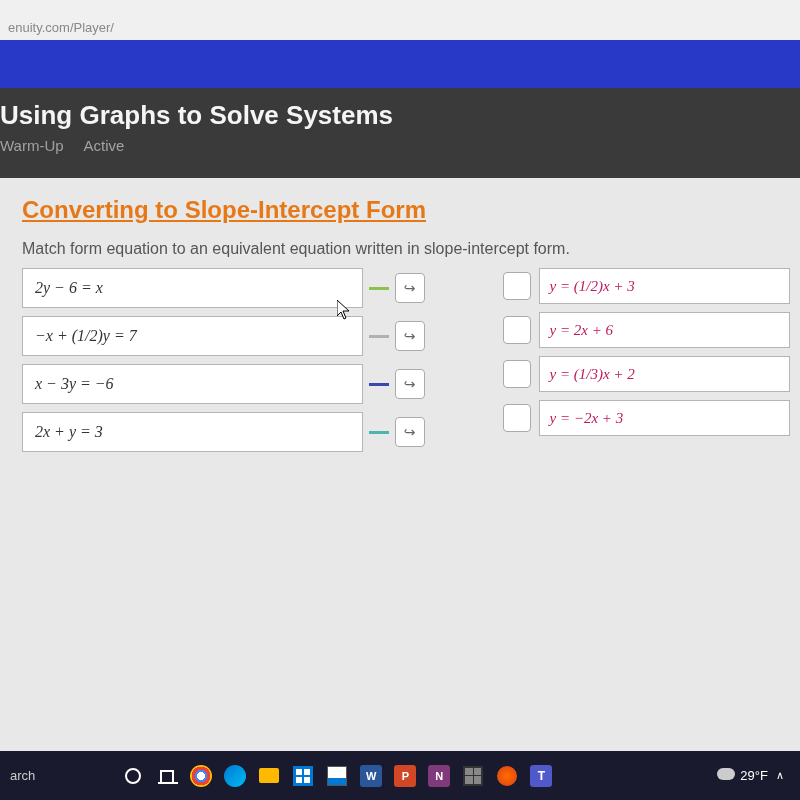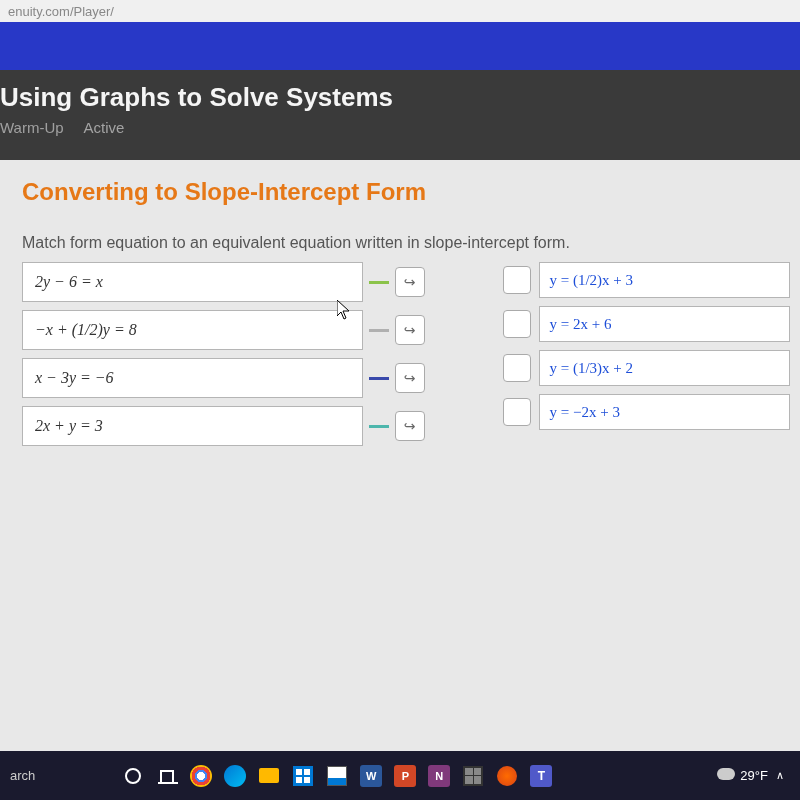--- a/index.html
+++ b/index.html
@@ -7,21 +7,21 @@
       font-family: Arial, sans-serif;
       background: #e8e8e8;
       width: 800px;
       height: 800px;
       overflow: hidden;
       position: relative;
     }
     .url-bar {
       background: #f0f0f0;
       color: #888;
-      padding: 4px 8px;
+      padding: 20px 8px;
       font-size: 13px;
       height: 22px;
     }
     .blue-bar {
       background: #2838c7;
       height: 48px;
     }
     .header {
       background: #3a3a3a;
       padding: 12px 16px 24px 0;
@@ -44,21 +44,22 @@
     }
     .tab.inactive { color: #a0a0a0; }
     .content {
       background: #e8e8e8;
       padding: 18px 10px 10px 22px;
     }
     .section-title {
       color: #e67817;
       font-size: 24px;
       font-weight: bold;
-      margin-bottom: 28px;
+      margin-bottom: 16px;
+      text-decoration: underline;
     }
     .instruction {
       color: #555;
       font-size: 16px;
       margin: 0 0 10px 0;
     }
     .match-area {
       display: flex;
       gap: 8px;
       align-items: flex-start;
@@ -106,22 +107,23 @@
       height: 28px;
       background: #fff;
       border: 1px solid #aaa;
       border-radius: 4px;
     }
     .answer-box {
       background: #fff;
       border: 1px solid #b5b5b5;
       padding: 8px 10px;
       font-family: 'Times New Roman', serif;
+      font-style: italic;
       font-size: 15px;
-      color: #1d4ed8;
+      color: #be185d;
       flex: 1;
       height: 36px;
       display: flex;
       align-items: center;
     }
     .cursor {
       position: absolute;
       left: 337px;
       top: 300px;
       font-size: 18px;
@@ -193,21 +195,21 @@
   <div class="match-area">
     <div class="left-col">
       <div class="left-row">
         <div class="eq-box">2y − 6 = x</div>
         <div class="connector c1"></div>
         <div class="arrow-btn">
             <span>↪</span>
           </div>
       </div>
       <div class="left-row">
-        <div class="eq-box">−x + (1/2)y = 8</div>
+        <div class="eq-box">−x + (1/2)y = 7</div>
         <div class="connector c2"></div>
         <div class="arrow-btn">
             <span>↪</span>
           </div>
       </div>
       <div class="left-row">
         <div class="eq-box">x − 3y = −6</div>
         <div class="connector c3"></div>
         <div class="arrow-btn">
             <span>↪</span>

